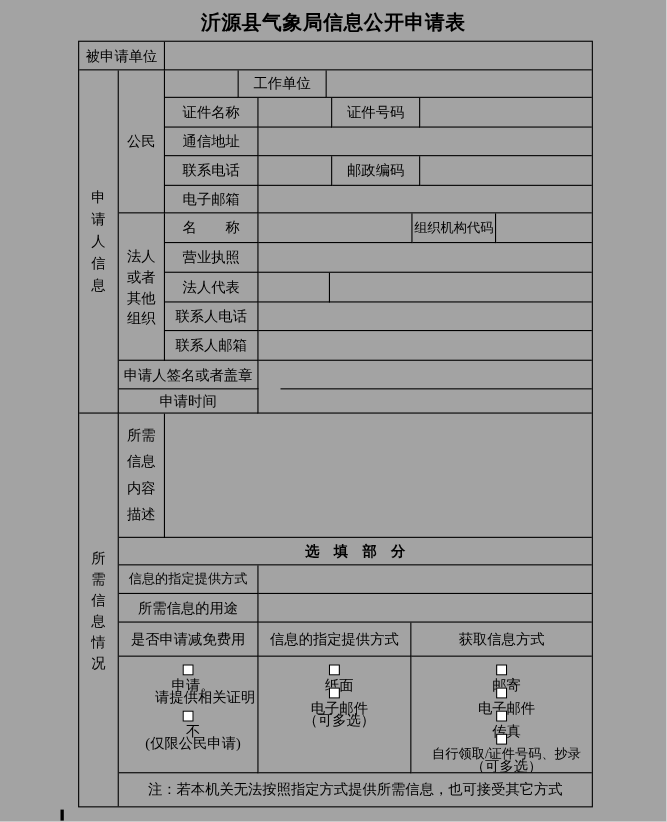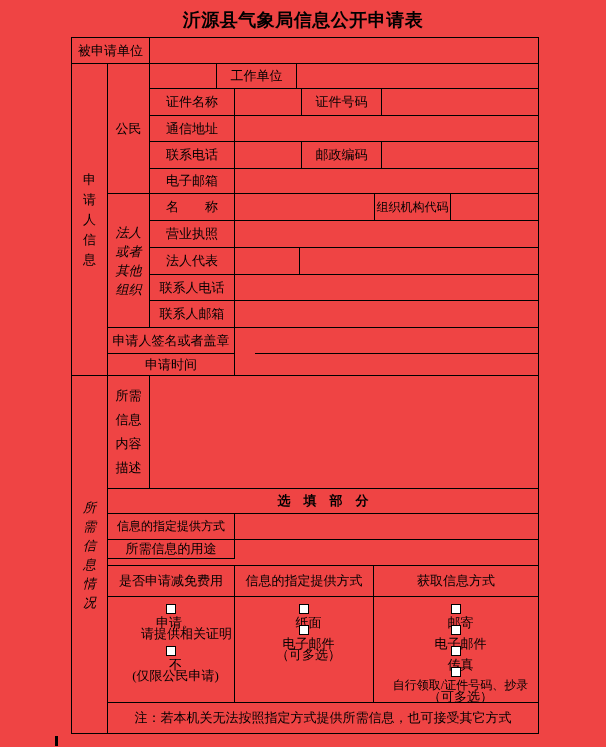--- a/index.html
+++ b/index.html
@@ -1,39 +1,39 @@
 <!DOCTYPE html>
 <html><head>
 <meta charset="utf-8">
 <style>
   * { margin:0; padding:0; box-sizing:border-box; }
   html,body { background:#fff; }
   .page {
-    position:relative; width:606px; height:747px; background:#ef4444;
+    position:relative; width:606px; height:747px; background:#a3a3a3;
     font-family:"Liberation Serif", serif; color:#000; overflow:hidden;
   }
   .title {
     position:absolute; top:8px; left:0; width:100%; text-align:center;
     font-size:18px; font-weight:bold; letter-spacing:0.5px;
   }
   .form {
     position:absolute; left:71px; top:37px; width:468px; height:697px;
     border:1px solid #000; display:flex; flex-direction:column; font-size:13px;
   }
   .row { display:flex; flex-shrink:0; }
   .col { display:flex; flex-direction:column; flex-shrink:0; }
   .cell {
     display:flex; align-items:center; justify-content:center;
     flex-shrink:0; overflow:hidden; text-align:center;
   }
   .br { border-right:1px solid #000; }
   .bb { border-bottom:1px solid #000; }
   .grow { flex:1 1 auto; }
   .vlab { white-space:pre-line; line-height:20px; text-align:center; }
-  .vlab6 { white-space:pre-line; line-height:19px; text-align:center;font-style:italic; }
+  .vlab6 { white-space:pre-line; line-height:19px; text-align:center; }
   .mlab { white-space:pre-line; line-height:24px; text-align:center; }
   .small { font-size:12px; }
   .bold { font-weight:bold; }
   .cbcell { flex-direction:column; align-items:stretch; justify-content:flex-start; padding-top:7px; }
   .cbline { display:flex; align-items:center; height:21px; padding-left:9px; flex-shrink:0; text-align:center;flex-direction:column; }
   .cbline.indent { padding-left:31px; }
   .cbx { width:10px; height:10px; border:1px solid #000; margin-right:9px; flex-shrink:0; background:#fff; }
   .cursor { position:absolute; left:55px; top:736px; width:3px; height:10px; background:#000; }
 </style>
 </head>
@@ -150,21 +150,21 @@
 
         <div class="row" style="height:25px;">
           <div class="cell bb grow bold">选　填　部　分</div>
         </div>
 
         <div class="row" style="height:26px;">
           <div class="cell br bb small" style="width:127px;">信息的指定提供方式</div>
           <div class="cell bb grow"></div>
         </div>
 
-        <div class="row" style="height:26px;flex-direction:column;">
+        <div class="row" style="height:26px;">
           <div class="cell br bb" style="width:127px;">所需信息的用途</div>
           <div class="cell bb grow"></div>
         </div>
 
         <div class="row" style="height:31px;">
           <div class="cell br bb" style="width:127px;">是否申请减免费用</div>
           <div class="cell br bb" style="width:139px;">信息的指定提供方式</div>
           <div class="cell bb grow">获取信息方式</div>
         </div>
 

